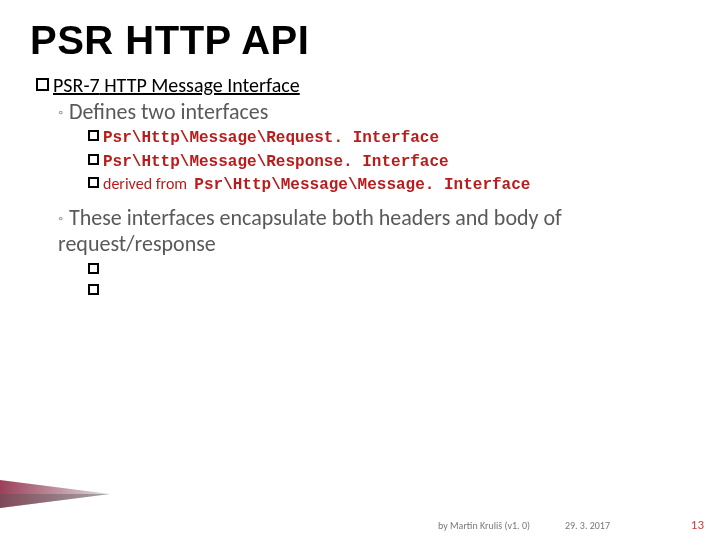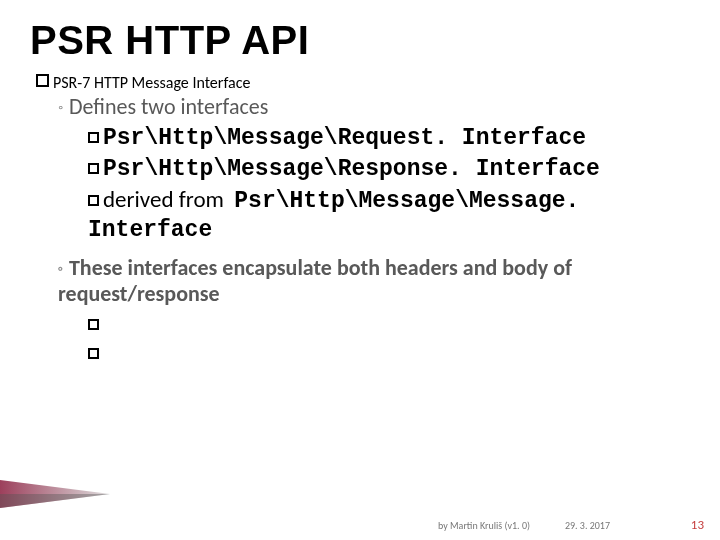--- a/index.html
+++ b/index.html
@@ -23,24 +23,25 @@
   h1.title {
     margin: 0 0 10px 0;
     font-weight: 700;
     font-size: 40px;
     letter-spacing: 0.5px;
     color: #000;
     font-family: "Arial Narrow", Arial, sans-serif;
     font-stretch: condensed;
   }
   .lvl1 {
-    font-size: 16px;
+    font-size: 20px;
     line-height: 1.2;
     margin: 6px 0 0 6px;
     text-indent: -0.0em;
+    text-decoration: underline;
   }
   .sq {
     display: inline-block;
     width: 13px;
     height: 13px;
     border: 2px solid #000;
     box-sizing: border-box;
     vertical-align: 1px;
     margin-right: 4px;
   }
@@ -55,22 +56,22 @@
     line-height: 1.2;
   }
   .lvl2 .circ {
     display: inline-block;
     vertical-align: 2px;
     margin-right: 6px;
     font-size: 14px;
     color: #8a8a8a;
   }
   .lvl3 {
-    font-size: 23px;
-    color: #000000;
+    font-size: 16px;
+    color: #b91c1c;
     margin: 2px 0 2px 58px;
     line-height: 1.2;
   }
   .sq3 {
     display: inline-block;
     width: 11px;
     height: 11px;
     border: 2px solid #000;
     box-sizing: border-box;
     vertical-align: 1px;
@@ -131,21 +132,21 @@
   <div class="lvl3">
     <span class="sq3"></span><span class="code">Psr\Http\Message\Request. Interface</span>
   </div>
   <div class="lvl3">
     <span class="sq3"></span><span class="code">Psr\Http\Message\Response. Interface</span>
   </div>
   <div class="lvl3">
     <span class="sq3"></span><span>derived from </span><span>&nbsp;</span><span class="code">Psr\Http\Message\Message. Interface</span>
   </div>
 
-  <div class="lvl2" style="margin-top:10px; max-width:600px;font-weight:bold;">
+  <div class="lvl2" style="margin-top:10px; max-width:600px;">
     <span class="circ">◦</span><span>These interfaces encapsulate both headers and body of request/response</span>
   </div>
 
   <div class="lvl3">
     <span class="sq3"></span>
   </div>
   <div class="lvl3">
     <span class="sq3"></span>
   </div>
 

